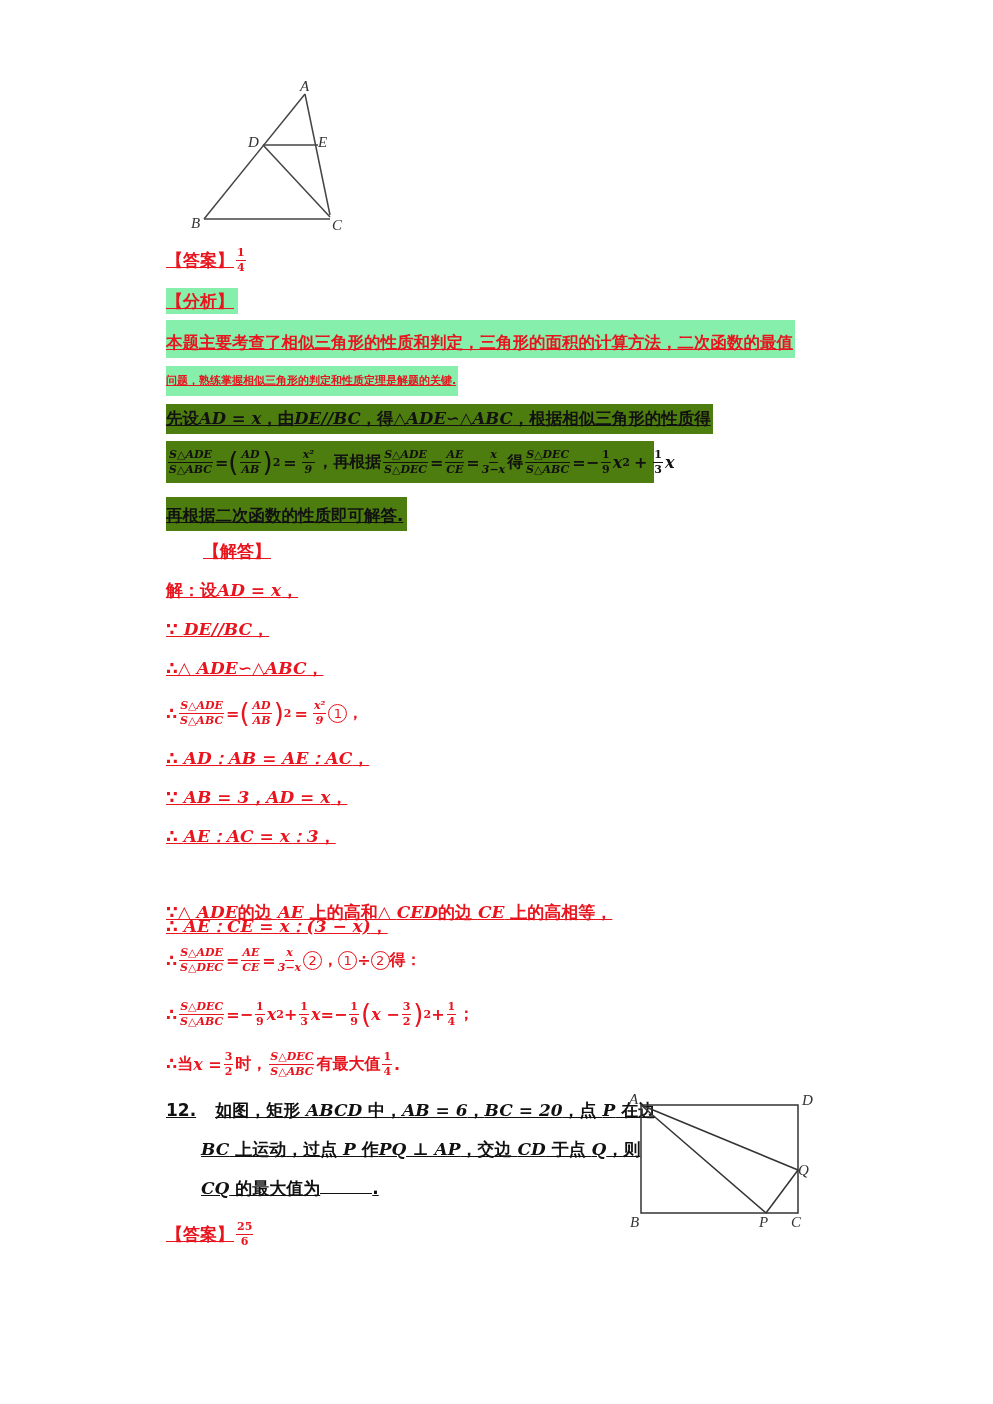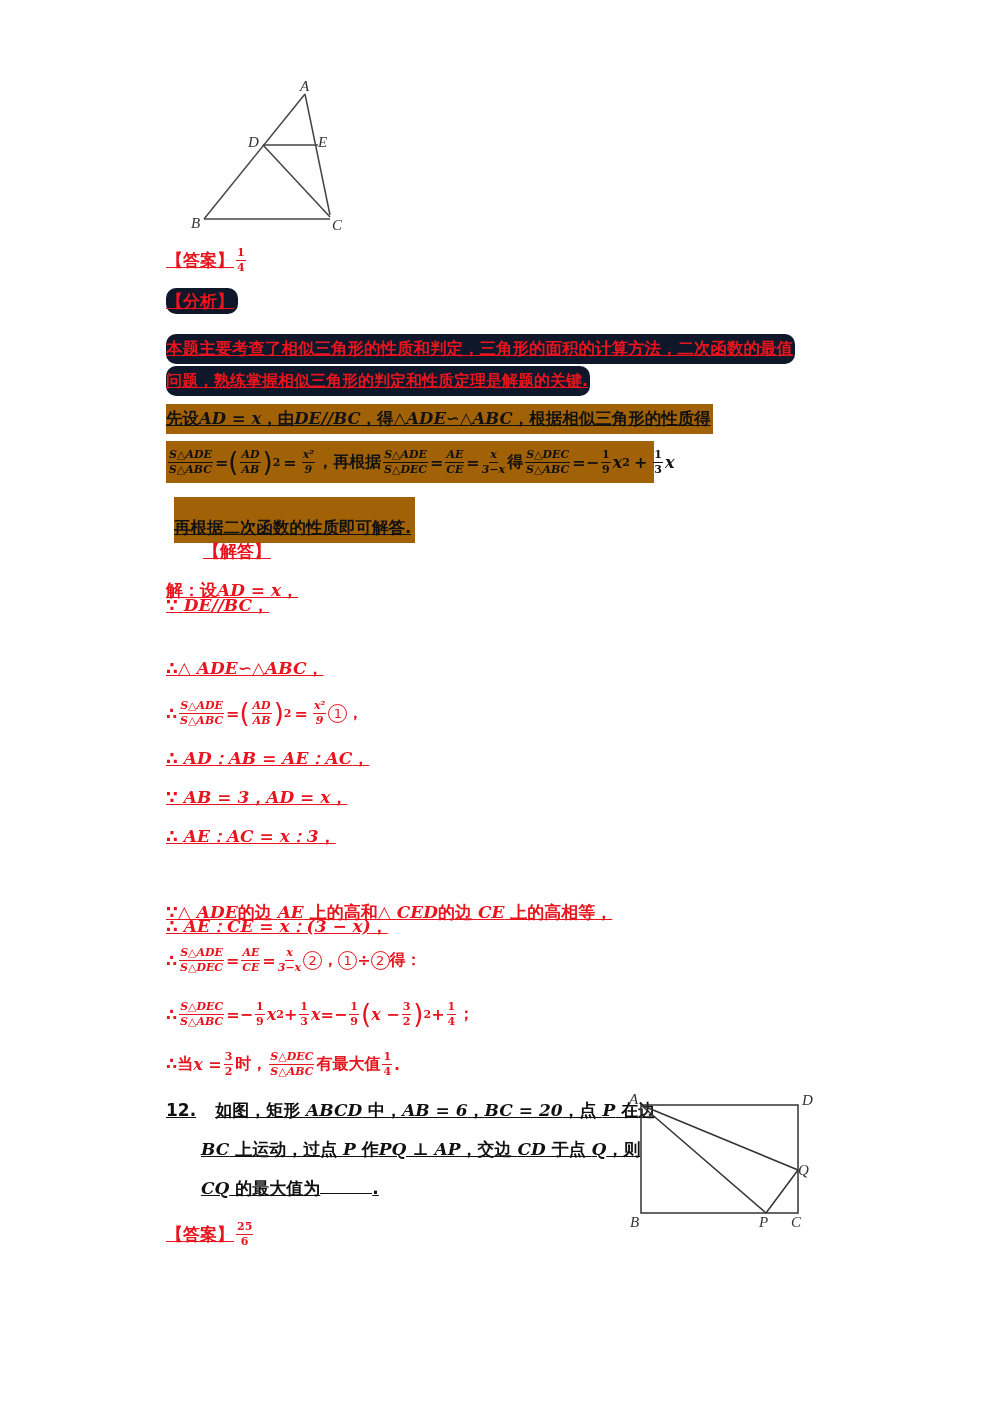--- a/index.html
+++ b/index.html
@@ -2,22 +2,22 @@
 <html><head>
 <meta charset="utf-8">
 <style>
   html, body { margin: 0; padding: 0; background: #ffffff; }
   body { width: 993px; height: 1404px; position: relative; overflow: hidden;
          font-family: "DejaVu Sans", "Liberation Sans", sans-serif; }
   .abs { position: absolute; }
   .red { color: #e8141e; font-weight: bold; }
   .black { color: #111; font-weight: bold; }
   .line { font-size: 17px; line-height: 22px; white-space: nowrap; text-decoration: underline; }
-  .hl-yellow { background: #0f172a; border-radius: 10px; }
-  .hl-magenta { background: #a16207; }
+  .hl-yellow { background: #86efac; }
+  .hl-magenta { background: #4d7c0f; }
   .math { font-family: "DejaVu Serif", "Liberation Serif", serif; font-style: italic; font-weight: bold; }
   .up { font-style: normal; }
   .frac { display: inline-flex; flex-direction: column; align-items: center; vertical-align: middle;
           font-size: 11px; line-height: 12px; margin: 0 2px; }
   .frac .num { border-bottom: 1.3px solid currentColor; padding: 0 1px 1px; }
   .frac .den { padding-top: 1px; }
   .circ { display: inline-block; width: 17px; height: 17px; border: 1.3px solid currentColor; border-radius: 50%;
           text-align: center; line-height: 17px; font-size: 13px; font-weight: normal; font-style: normal; vertical-align: middle; }
   .paren { font-size: 26px; font-weight: normal; vertical-align: middle; font-style: normal; }
   sup { font-size: 11px; }
@@ -41,22 +41,22 @@
 </svg>
 
 <div class="abs line red" style="left:166px;top:247px;">
   <span>【答案】</span><span class="frac math up">
       <span class="num">1</span>
       <span class="den">4</span>
     </span>
 </div>
 
 <div class="abs line red hl-yellow" style="left:166px;top:288px;padding:2px 4px 2px 0;">【分析】</div>
-<div class="abs line red hl-yellow" style="left:166px;top:334px;padding:4px 2px 4px 0;font-size:16.5px;text-align:center;">本题主要考查了相似三角形的性质和判定，三角形的面积的计算方法，二次函数的最值</div>
-<div class="abs line red hl-yellow" style="left:166px;top:366px;padding:4px 2px 4px 0;font-size:16px;">问题，熟练掌握相似三角形的判定和性质定理是解题的关键.</div>
+<div class="abs line red hl-yellow" style="left:166px;top:320px;padding:12px 2px 4px 0;font-size:16.5px;text-align:center;">本题主要考查了相似三角形的性质和判定，三角形的面积的计算方法，二次函数的最值</div>
+<div class="abs line red hl-yellow" style="left:166px;top:366px;padding:4px 2px 4px 0;font-size:11px;">问题，熟练掌握相似三角形的判定和性质定理是解题的关键.</div>
 
 <div class="abs line black hl-magenta" style="left:166px;top:404px;padding:4px 2px 4px 0;font-size:16.5px;">
   <span>先设</span><span class="math">AD = x</span><span>，由</span><span class="math">DE//BC</span><span>，得△</span><span class="math">ADE∽△ABC</span><span>，根据相似三角形的性质得</span>
 </div>
 
 <div class="abs black hl-magenta" style="left:166px;top:441px;height:42px;width:488px;display:flex;align-items:center;font-size:16px;white-space:nowrap;">
   <span class="frac math">
       <span class="num">S△ADE</span>
       <span class="den">S△ABC</span>
     </span>
@@ -101,28 +101,28 @@
   <span class="math">x</span>
     <sup class="math up">2</sup>
   <span style="margin:0 4px;">+</span>
   <span class="frac math up">
       <span class="num">1</span>
       <span class="den">3</span>
     </span>
   <span class="math">x</span>
 </div>
 
-<div class="abs line black hl-magenta" style="left:174px;top:497px;padding:20px 4px 4px 0;font-size:16.5px;">再根据二次函数的性质即可解答.</div>
+<div class="abs line black hl-magenta" style="left:166px;top:497px;padding:8px 4px 4px 0;font-size:16.5px;">再根据二次函数的性质即可解答.</div>
 
 <div class="abs line red" style="left:166px;top:540px;margin-left:37px;">【解答】</div>
 
 <div class="abs line red" style="left:166px;top:579px;">
   <span>解：设</span><span class="math">AD = x</span><span>，</span>
 </div>
-<div class="abs line red" style="left:166px;top:594px;">
+<div class="abs line red" style="left:166px;top:618px;">
   <span>∵ </span><span class="math">DE//BC</span><span>，</span>
 </div>
 <div class="abs line red" style="left:166px;top:657px;">
   <span>∴△ </span><span class="math">ADE∽△ABC</span><span>，</span>
 </div>
 
 <div class="abs red" style="left:166px;top:693px;height:40px;display:flex;align-items:center;font-size:16px;white-space:nowrap;">
   <span>∴ </span>
   <span class="frac math">
       <span class="num">S△ADE</span>

